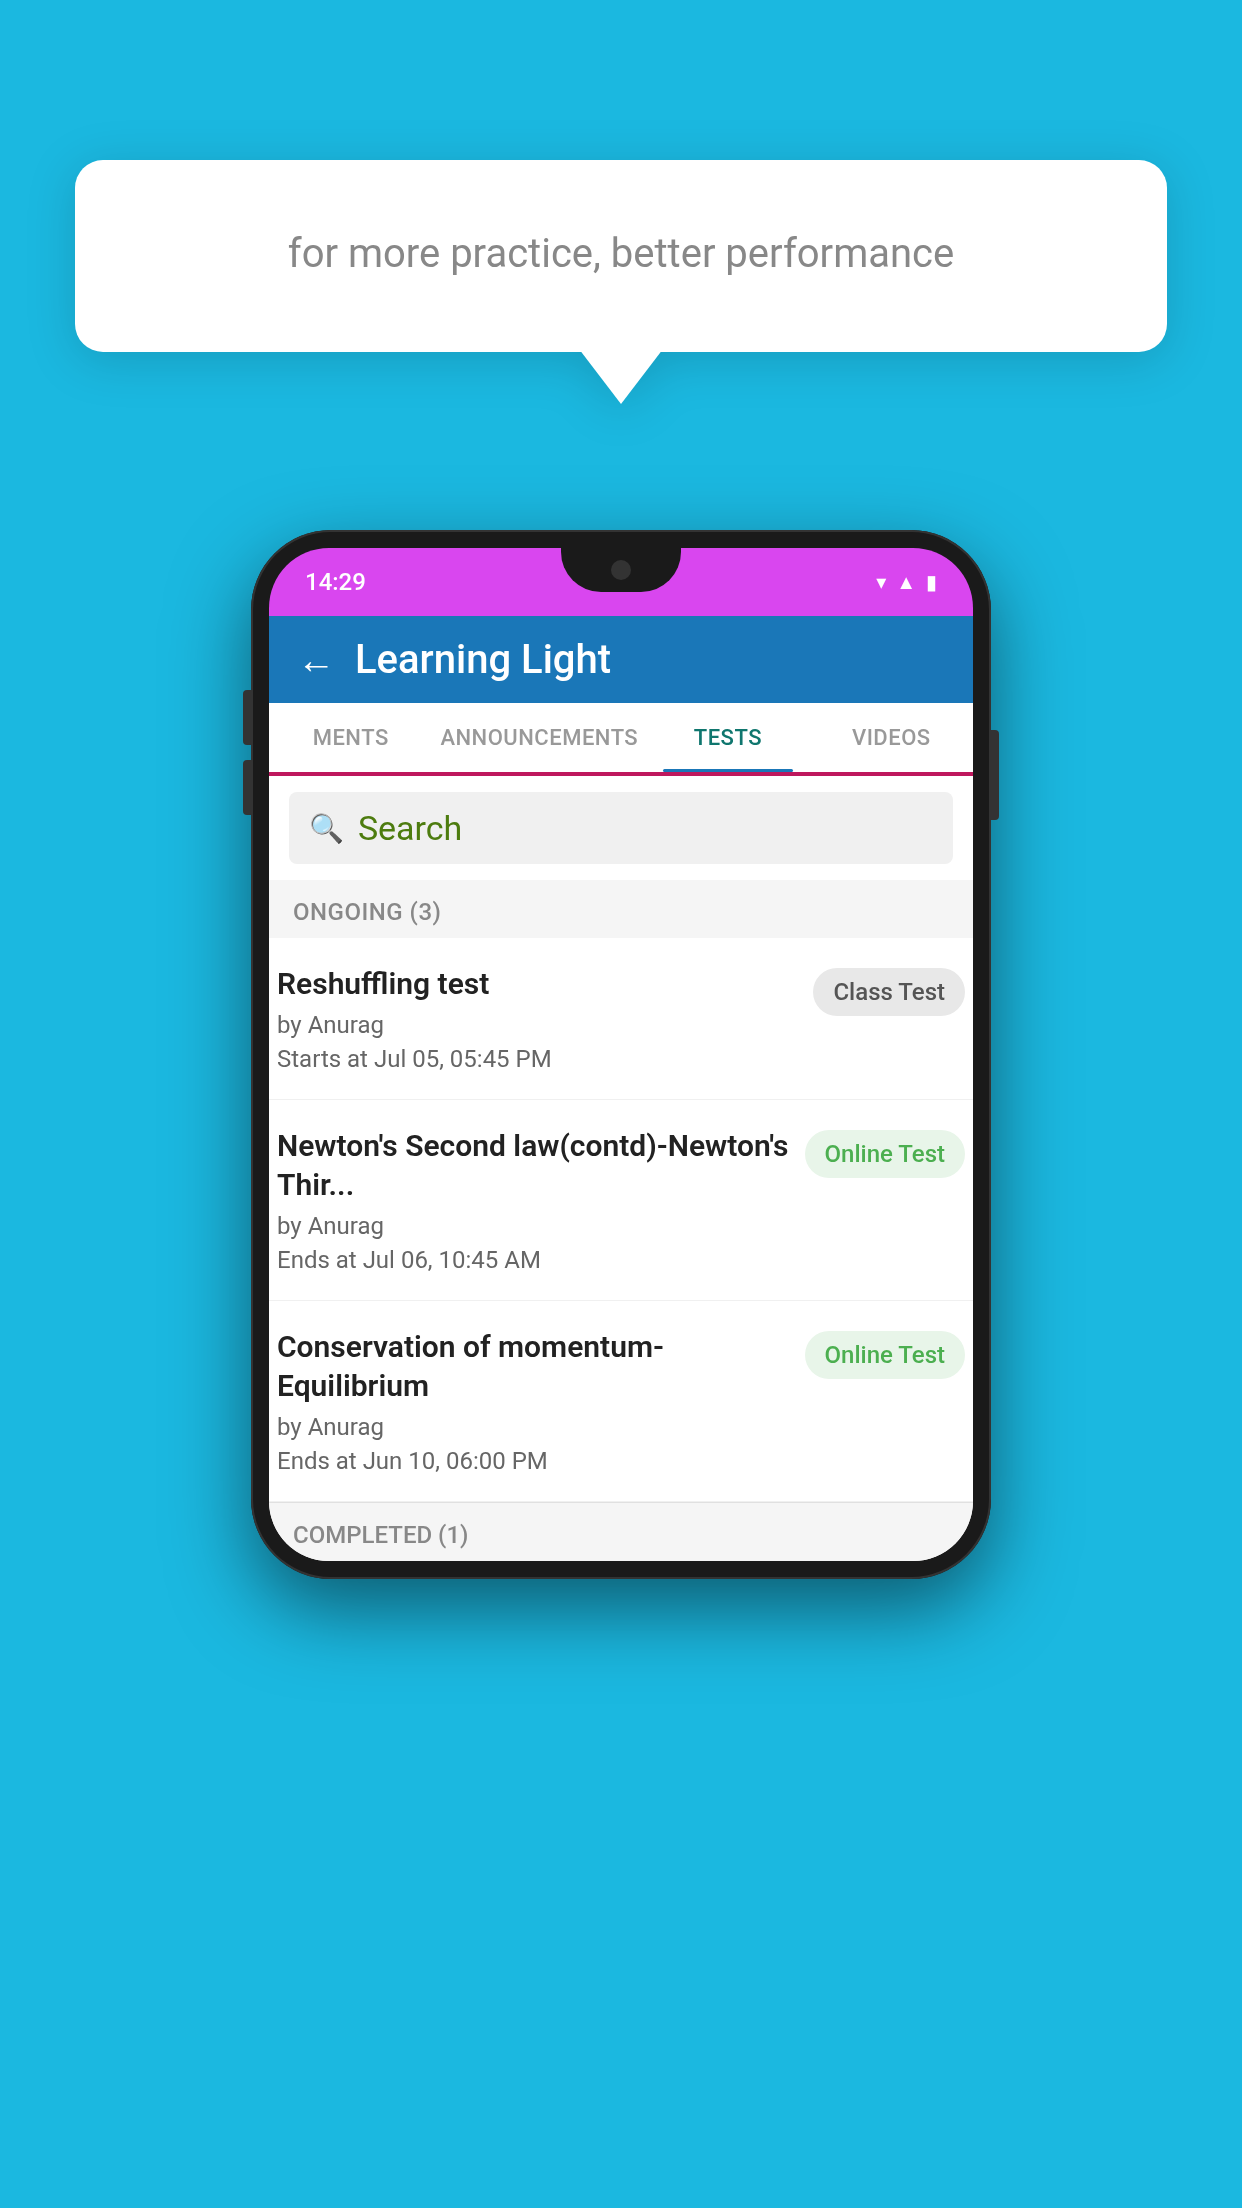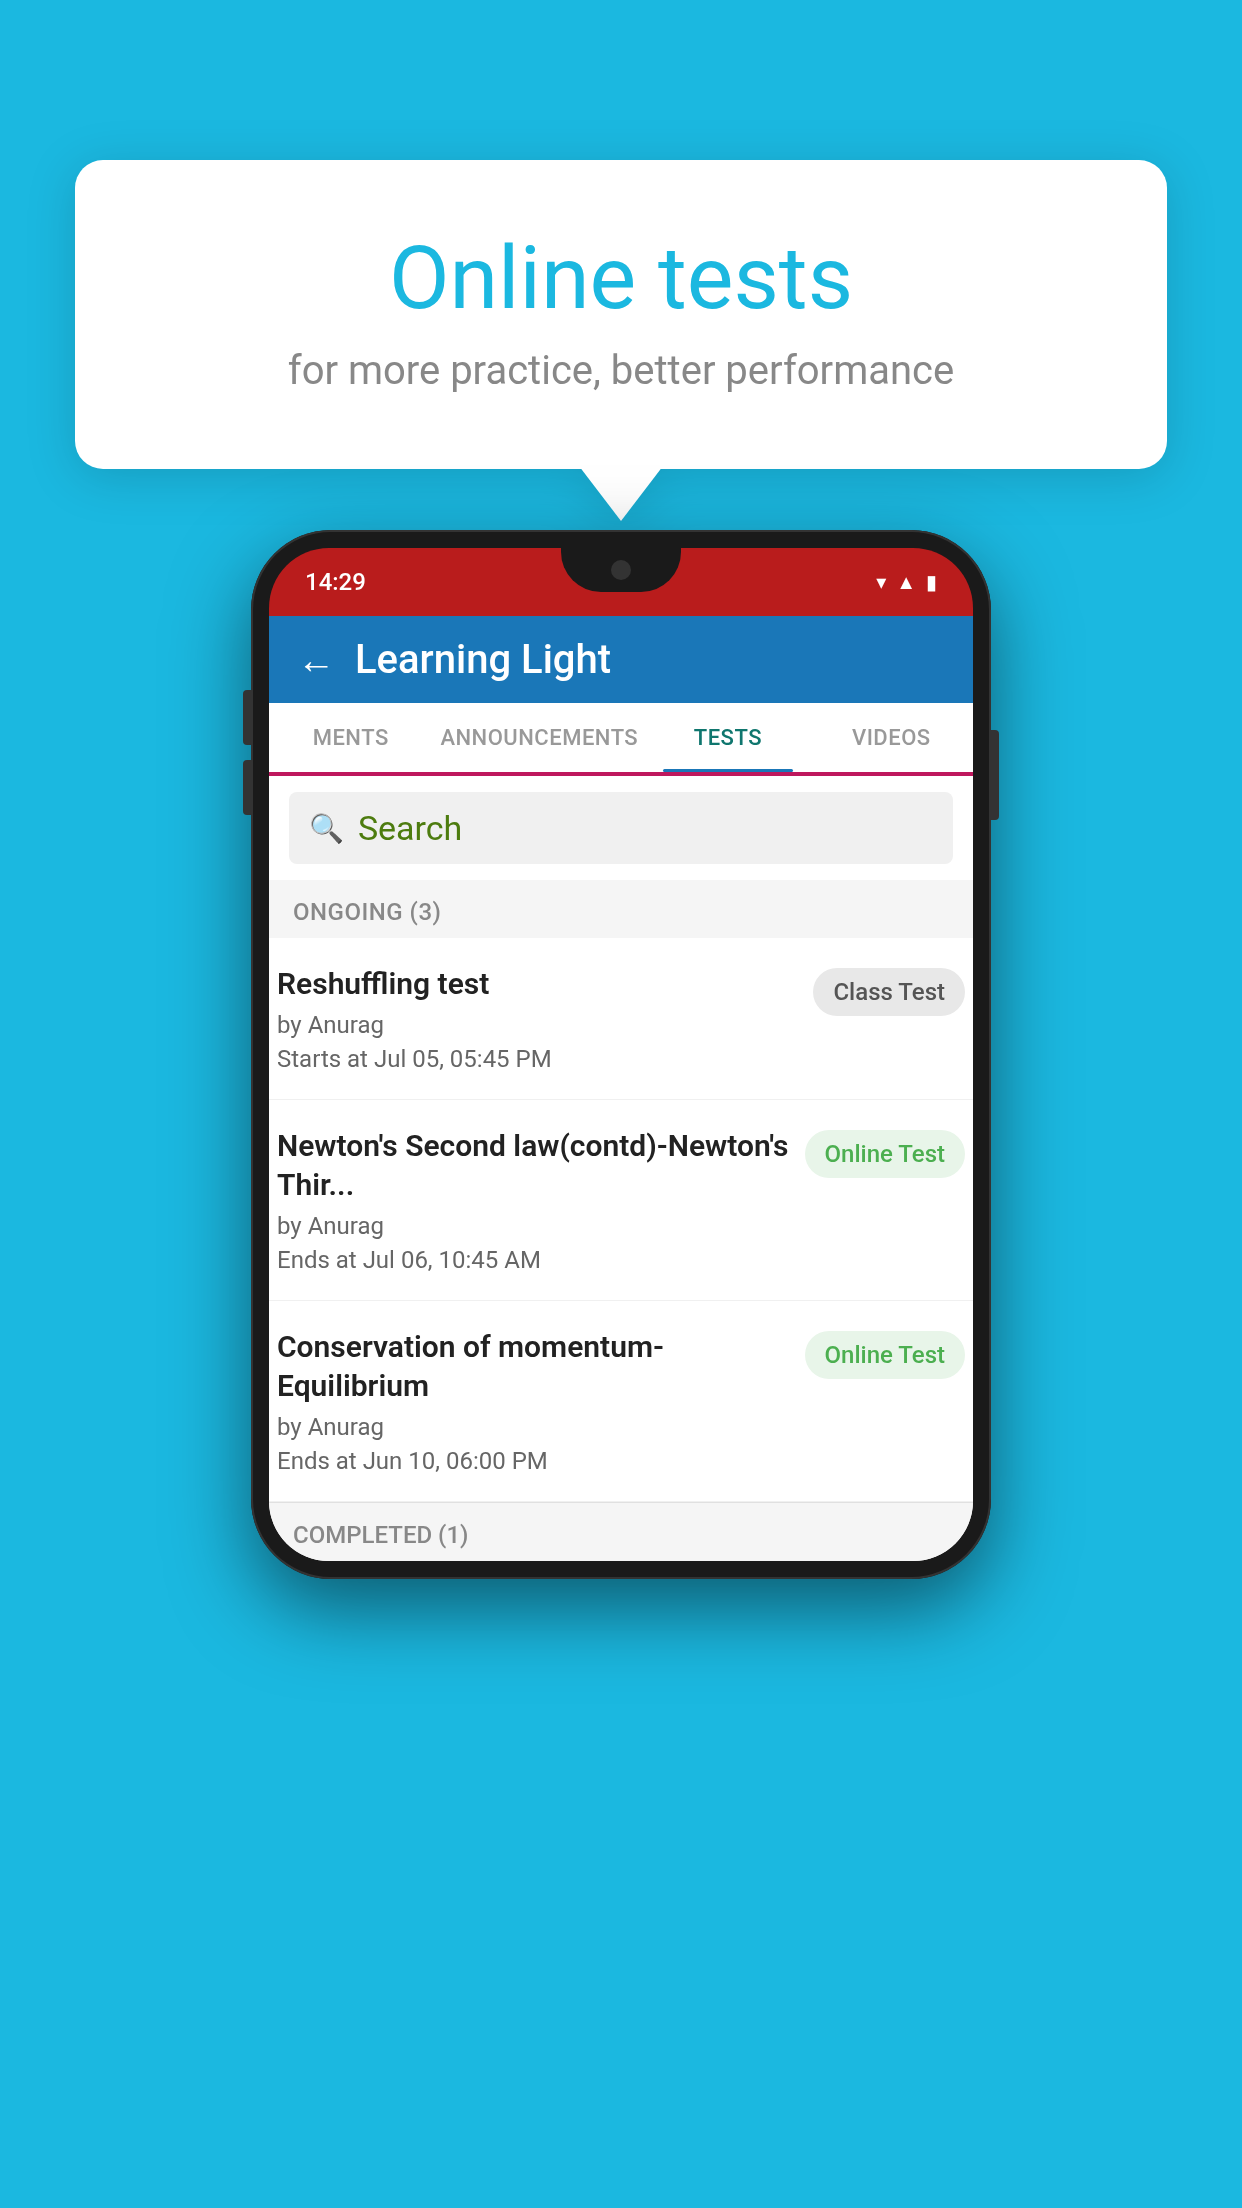--- a/index.html
+++ b/index.html
@@ -65,21 +65,21 @@
     .phone-outer {
       background: #1a1a1a;
       border-radius: 80px;
       padding: 18px;
       box-shadow: 0 30px 80px rgba(0,0,0,0.5), inset 0 0 0 2px #333;
       position: relative;
     }
 
     
     .phone-notch-bar {
-      background: #b91c1c;
+      background: #d946ef;
       border-radius: 60px 60px 0 0;
       height: 68px;
       display: flex;
       align-items: center;
       justify-content: space-between;
       padding: 0 36px;
       position: relative;
     }
 
     .phone-notch {
@@ -314,21 +314,20 @@
       width: 8px;
       height: 90px;
       background: #333;
       border-radius: 0 4px 4px 0;
     }
   </style>
 </head>
 <body>
 
 <div class="speech-bubble">
-  <div class="bubble-title">Online tests</div>
   <div class="bubble-subtitle">for more practice, better performance</div>
 </div>
 
 <div class="phone-wrapper">
   <div class="phone-outer">
 
     <div class="phone-side-btn-left"></div>
     <div class="phone-side-btn-left2"></div>
     <div class="phone-side-btn-right"></div>
 

